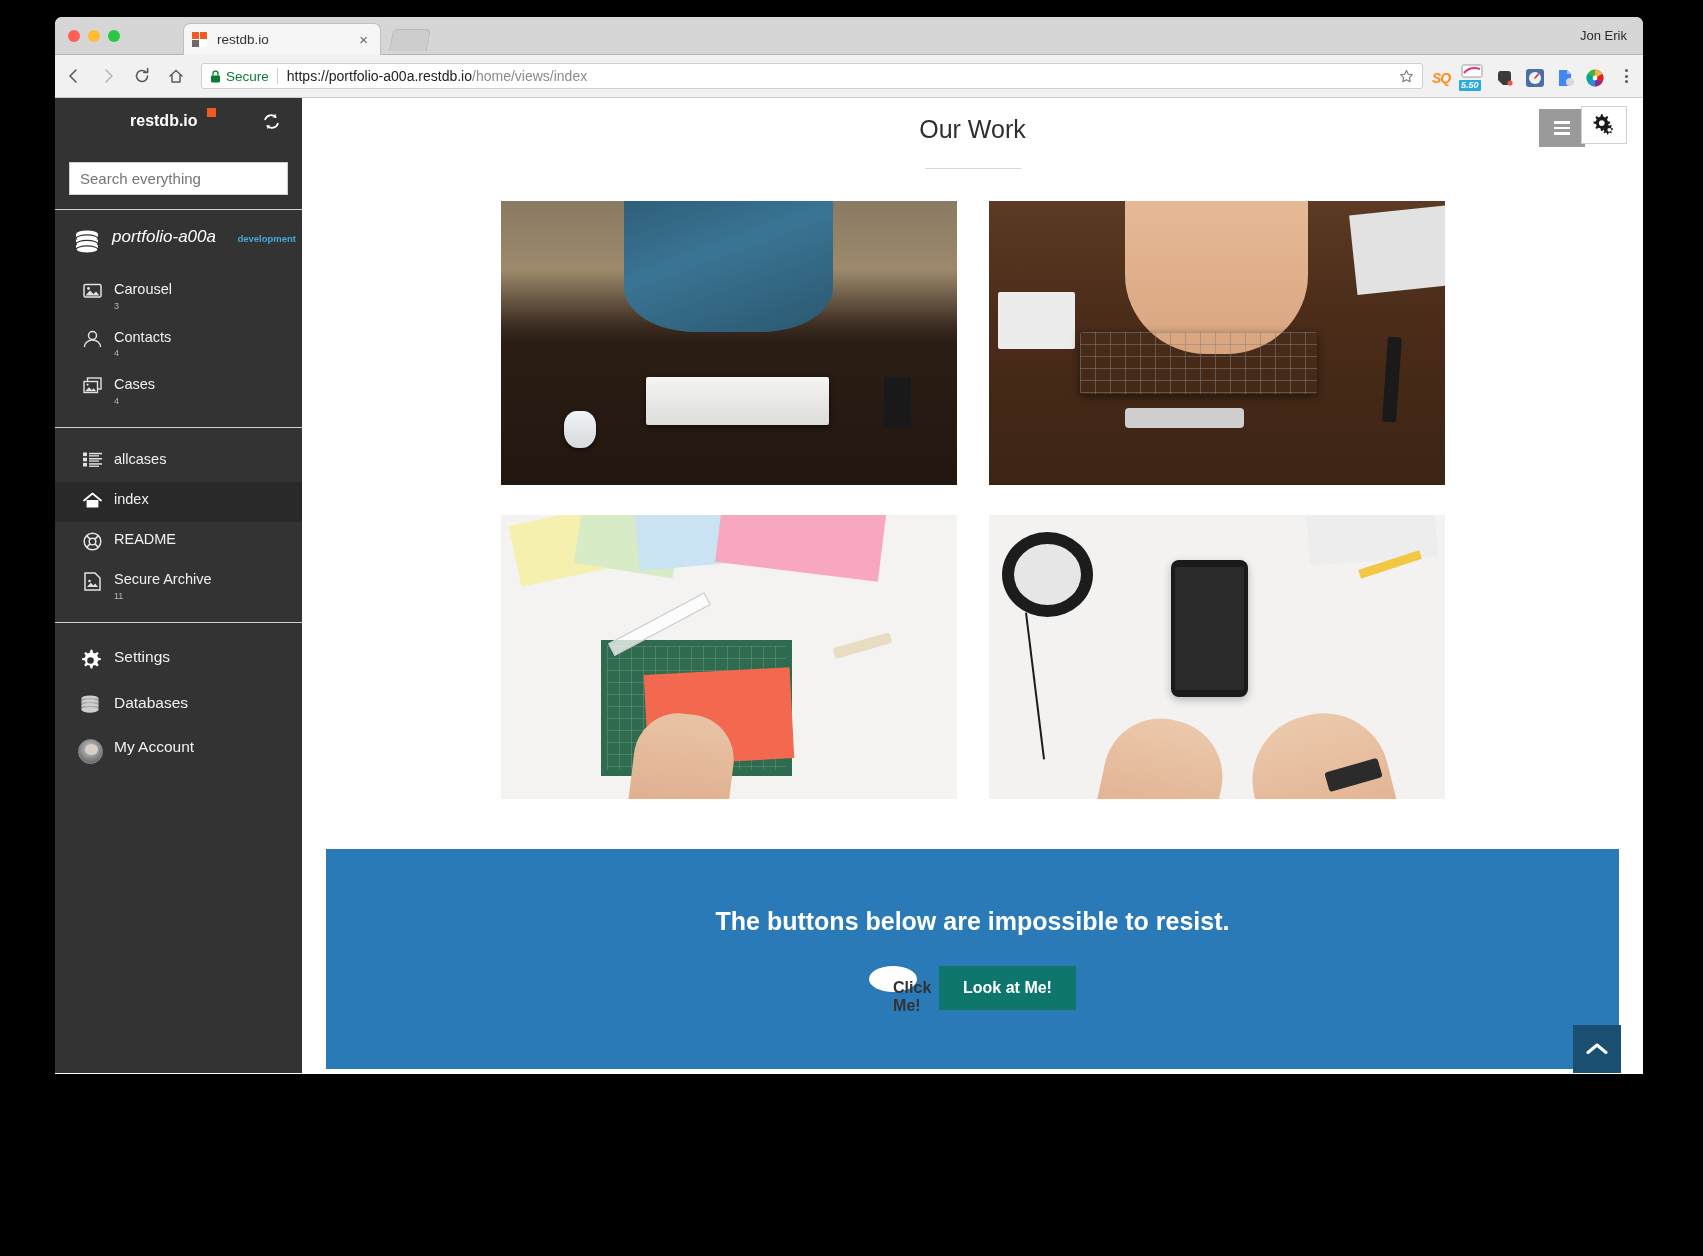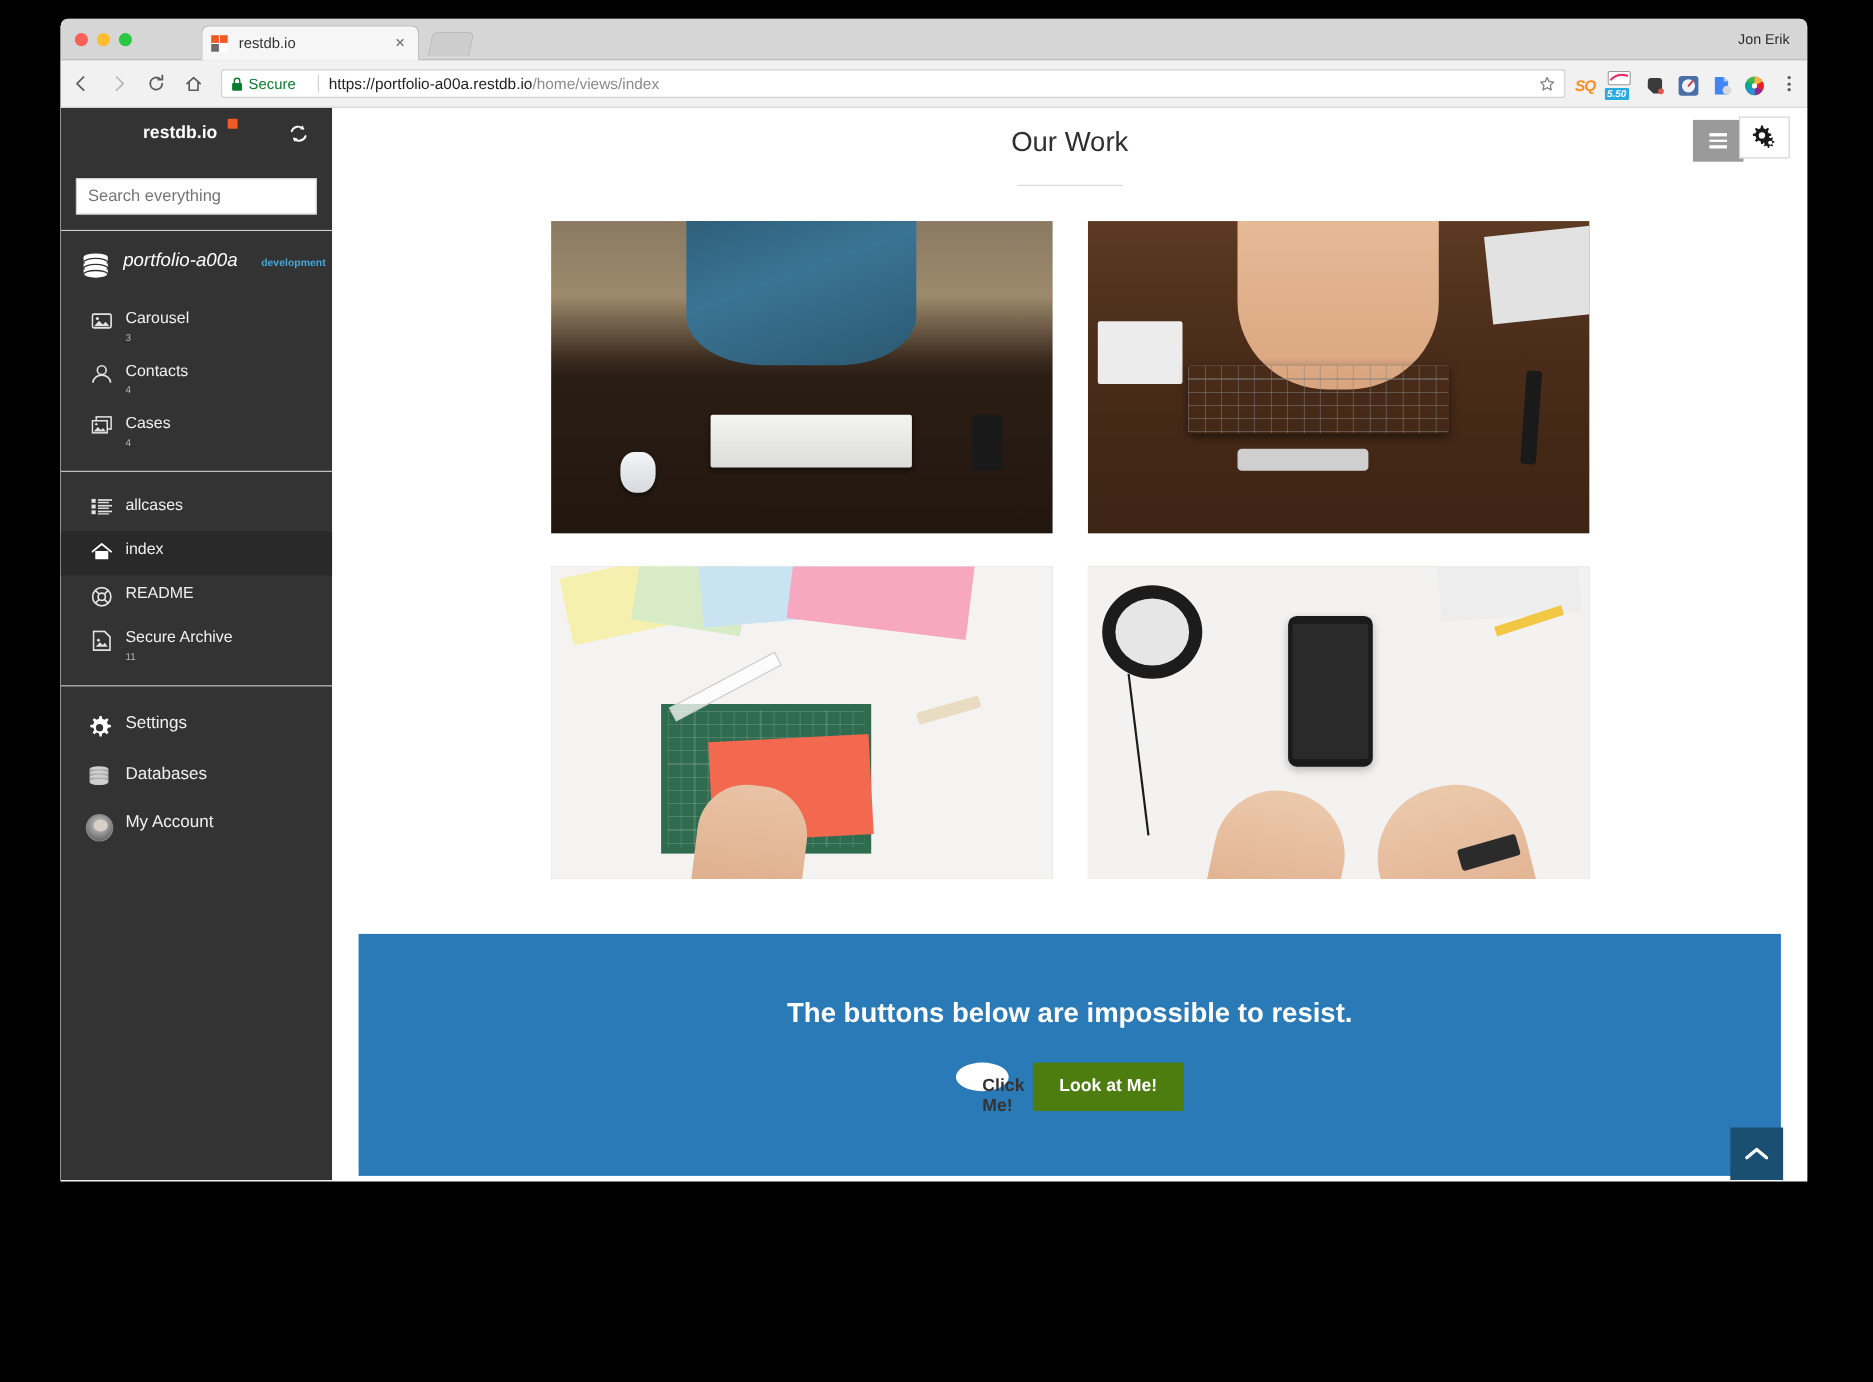--- a/index.html
+++ b/index.html
@@ -100,21 +100,21 @@
     height: 26px;
     background: #fff;
     border: 1px solid #cfcfcf;
     border-radius: 3px;
     display: flex; align-items: center;
     padding: 0 8px;
   }
   #lock-icon { margin-right: 5px; display: flex; }
   #secure-label {
     font-size: 13.5px; color: #0a7d32;
-    margin-right: 20px;
+    margin-right: 8px;
   }
   #omnibox-sep {
     width: 1px; height: 16px; background: #d0d0d0; margin-right: 9px;
   }
   #url-text { font-size: 14px; color: #8b8b8b; white-space: nowrap; }
   #url-text b { color: #222; font-weight: normal; }
   #star-icon { margin-left: auto; display: flex; cursor: pointer; }
 
   #ext-icons {
     display: flex; align-items: flex-end; gap: 10px;
@@ -432,21 +432,21 @@
     margin-top: 30px;
     display: flex; justify-content: center; gap: 22px;
   }
   .cbtn {
     font-size: 16px; font-weight: bold;
     padding: 13px 24px;
     border: none; cursor: pointer;
     font-family: "Liberation Sans", sans-serif;
   }
   .cbtn.light { background: #fff; color: #333; }
-  .cbtn.dark  { background: #4d7c0f; color: #fff; }
+  .cbtn.dark  { background: #0f766e; color: #fff; }
 
   #scroll-top {
     position: absolute; right: 22px; bottom: 0;
     width: 48px; height: 48px;
     background: #1b4f72;
     display: flex; align-items: center; justify-content: center;
     cursor: pointer;
   }
 </style>
 </head>

